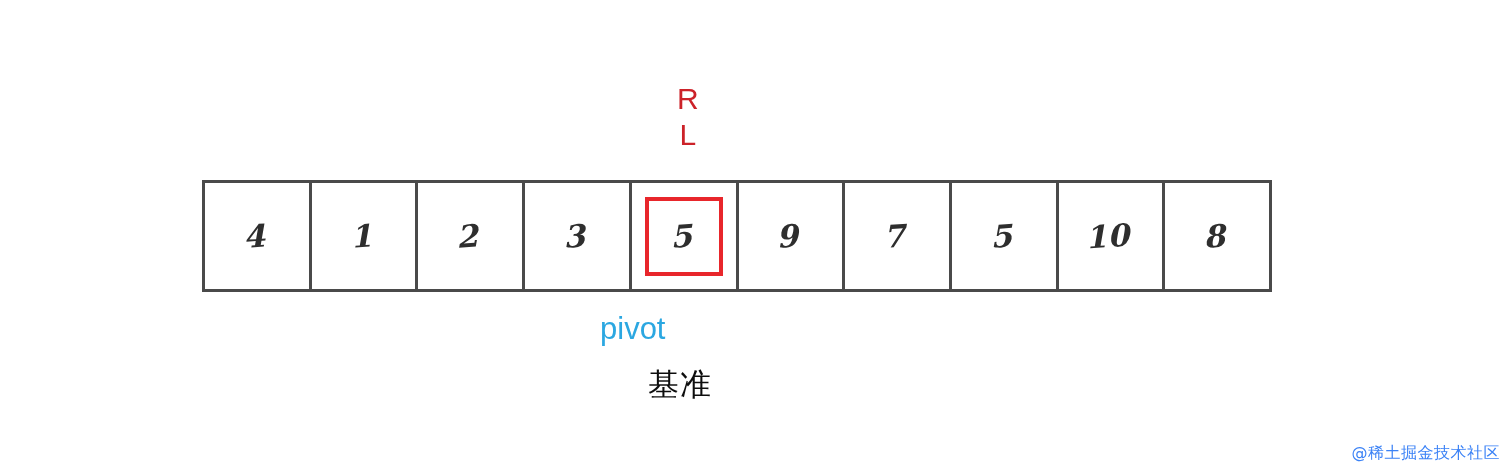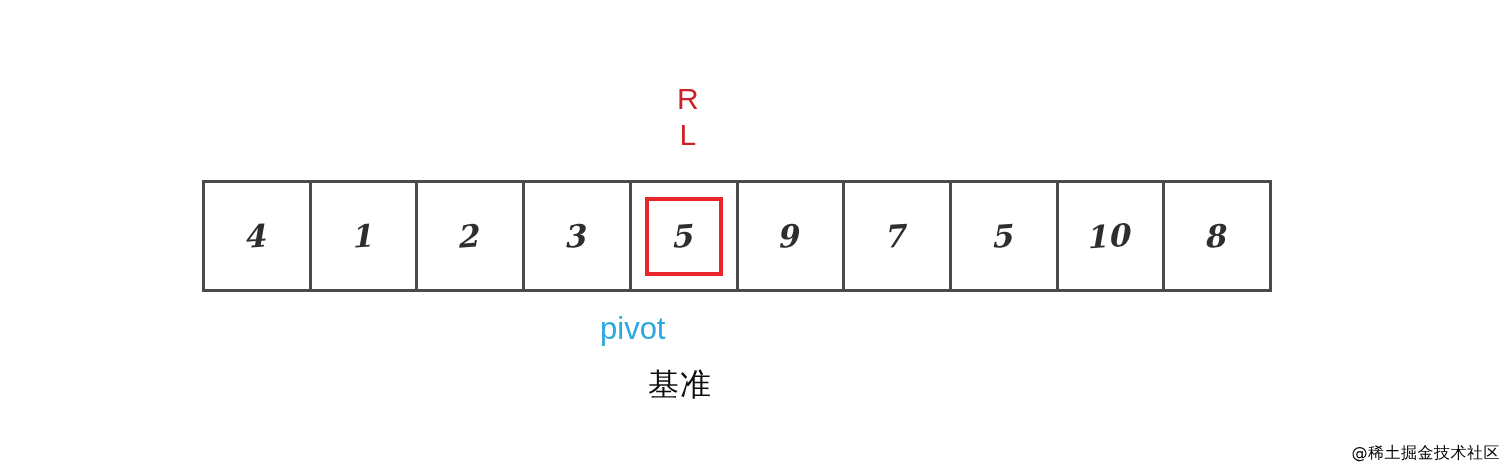--- a/index.html
+++ b/index.html
@@ -115,21 +115,21 @@
   }
 
   
   #watermark {
     position: absolute;
     right: 12px;
     bottom: 10px;
     font-family: "DejaVu Sans", "Liberation Sans", sans-serif;
     font-size: 16px;
     line-height: 1;
-    color: #000000;
+    color: #3b82f6;
     letter-spacing: 0.5px;
     user-select: none;
   }
 </style>
 </head>
 <body>
 
 <div id="canvas">
 
   <div id="pointer-r" class="pointer-label">R</div>

